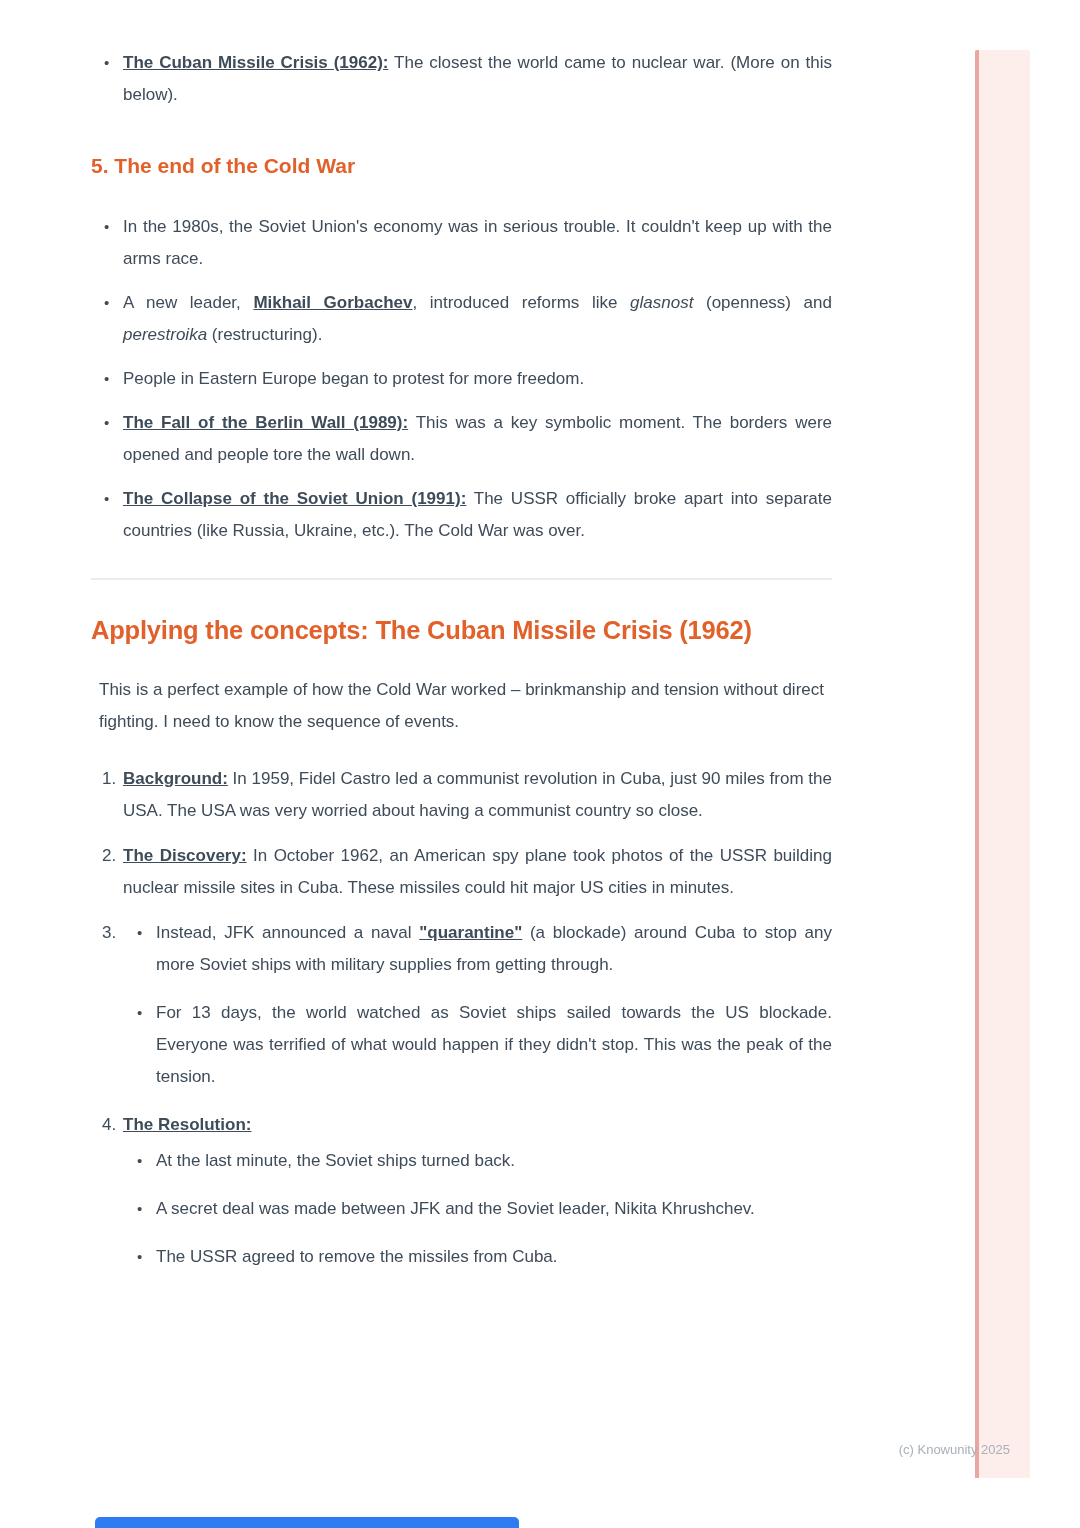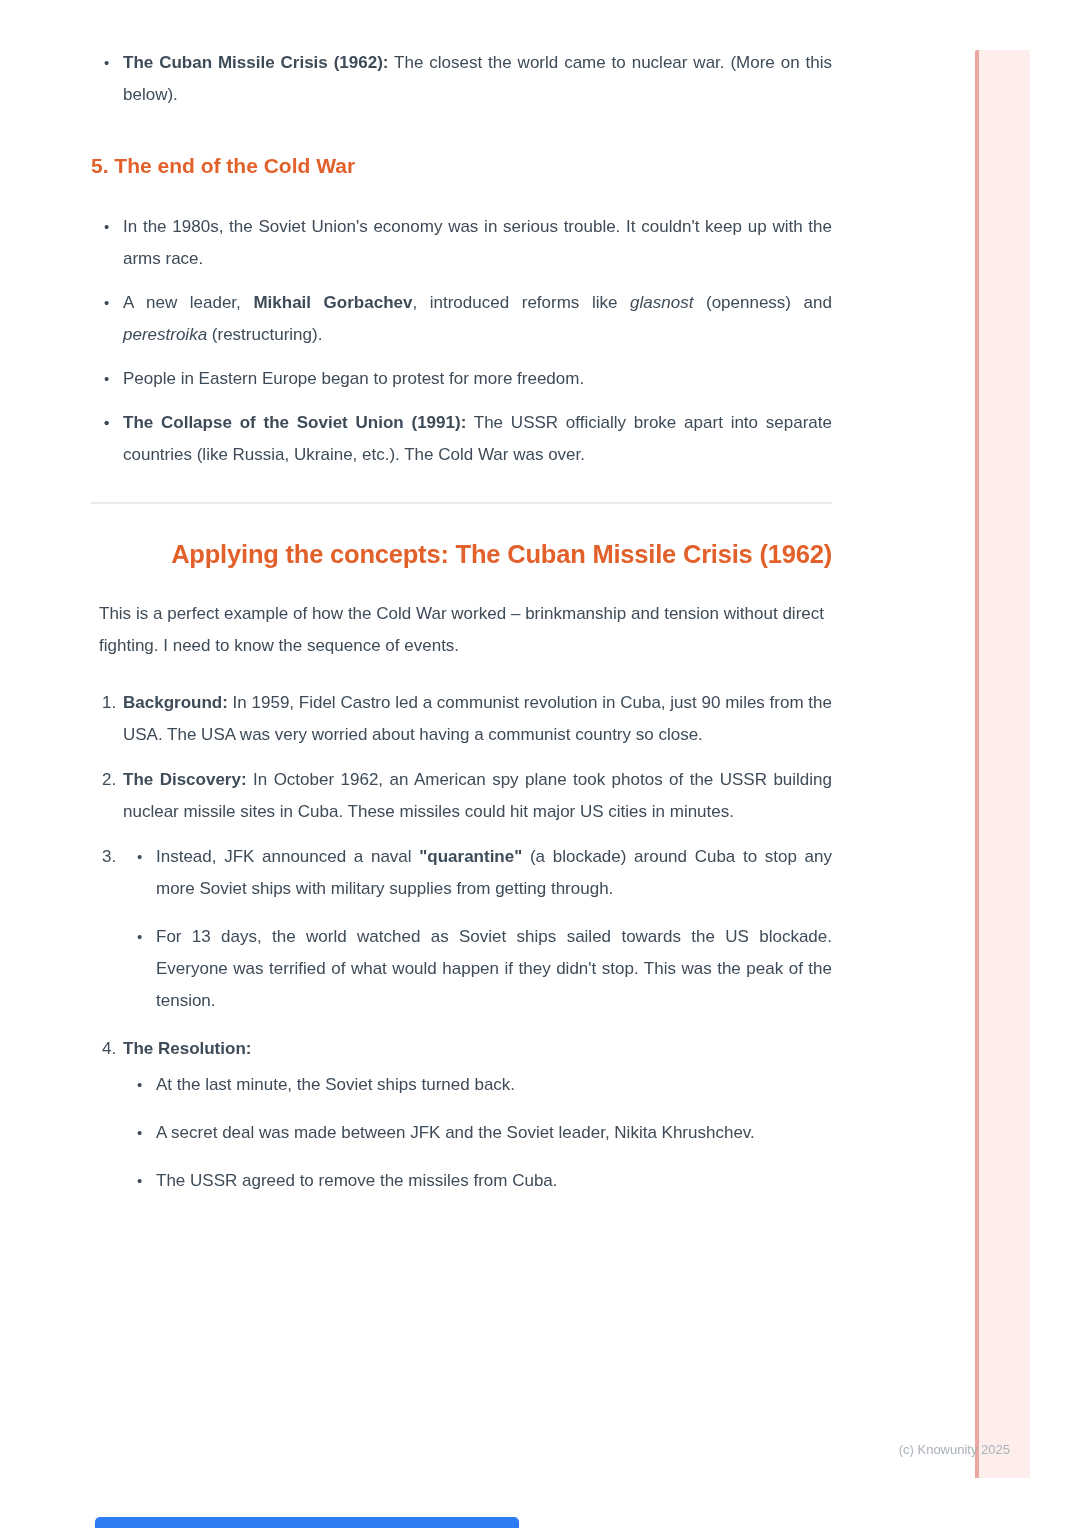--- a/index.html
+++ b/index.html
@@ -5,21 +5,21 @@
   html, body { margin:0; padding:0; }
   body {
     position:relative;
     width:1080px; height:1528px;
     background:#ffffff;
     overflow:hidden;
     color:#3e4b58;
     font-family:"Liberation Sans","DejaVu Sans",sans-serif;
     font-size:17px; line-height:32px;
   }
-  .b { font-weight:700; }
+  .b { font-weight:700;text-decoration:underline; }
   .i { font-style:italic; }
 
   
   .pink-bar {
     position:absolute; top:50px; left:975px;
     width:51px; height:1428px;
     background:#fdedeb;
     border-left:4px solid #eaa7a2;
     border-radius:2px 2px 0 0;
   }
@@ -72,21 +72,21 @@
     border-top:2px solid #e9ebed;
     margin-top:31px;
   }
 
   .h2 {
     margin:33px 0 0;
     font-size:25.5px; line-height:34px;
     font-weight:700;
     color:#e2612b;
     letter-spacing:-0.2px;
-    text-align:right;
+    text-align:left;
   }
 
   .para {
     margin:27px 8px 0;
     text-align:justify;
   }
 
   .steps { margin-top:25px; }
   .steps > li {
     position:relative;
@@ -131,20 +131,21 @@
     <li>
       <span class="dot">•</span>
       <span><span>A new leader, </span><span class="b">Mikhail Gorbachev</span><span>, introduced reforms like </span><span class="i">glasnost</span><span> (openness) and </span><span class="i">perestroika</span><span> (restructuring).</span></span>
     </li>
     <li>
       <span class="dot">•</span>
       <span><span>People in Eastern Europe began to protest for more freedom.</span></span>
     </li>
     <li>
       <span class="dot">•</span>
+      <span><span class="b">The Fall of the Berlin Wall (1989):</span><span> This was a key symbolic moment. The borders were opened and people tore the wall down.</span></span>
     </li>
     <li>
       <span class="dot">•</span>
       <span><span class="b">The Collapse of the Soviet Union (1991):</span><span> The USSR officially broke apart into separate countries (like Russia, Ukraine, etc.). The Cold War was over.</span></span>
     </li>
   </ul>
 
   <div class="divider"></div>
 
   <h2 class="h2">Applying the concepts: The Cuban Missile Crisis (1962)</h2>

